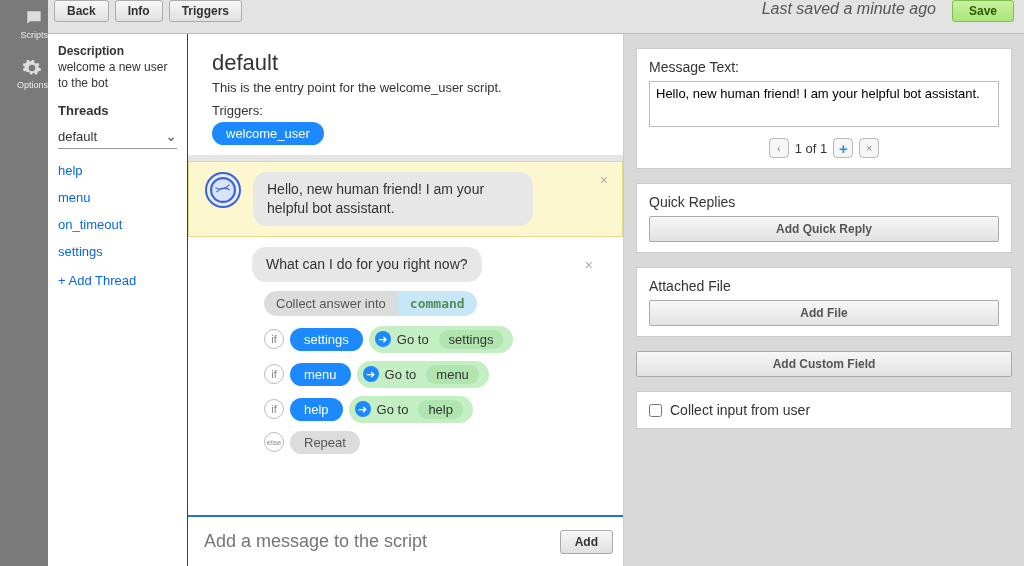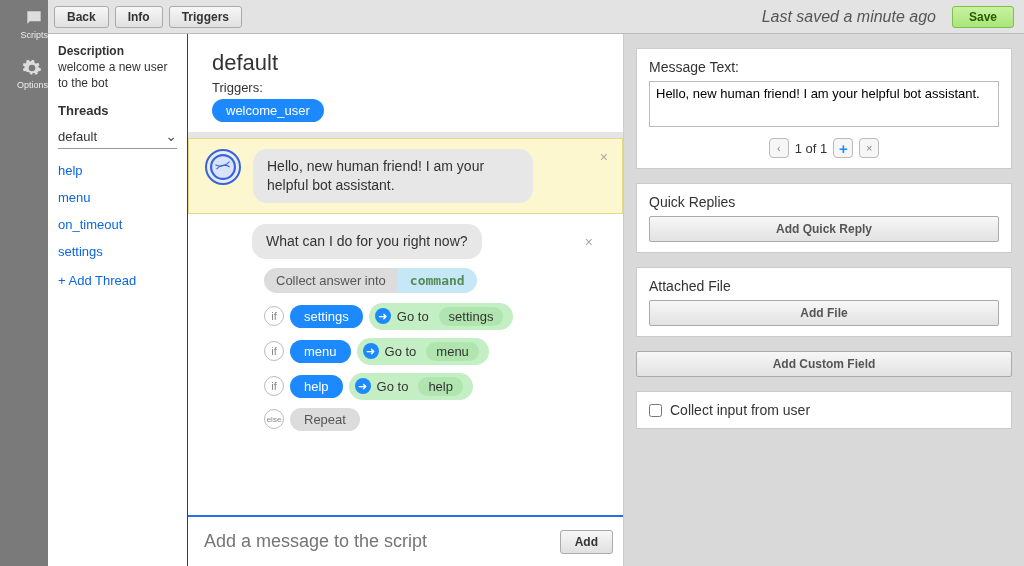--- a/index.html
+++ b/index.html
@@ -6,21 +6,21 @@
   html, body { width: 1024px; height: 566px; font-family: "Helvetica Neue", Arial, sans-serif; font-size: 13px; color: #333; }
   body { display: flex; background: #d9d9d9; }
 
   
   .rail { width: 48px; background: #7a7a7a; display: flex; flex-direction: column; align-items: flex-end; padding-top: 8px; gap: 18px; color: #eee; }
   .rail .rail-item { display: flex; flex-direction: column; align-items: center; gap: 2px; font-size: 9px; cursor: pointer; }
   .rail .rail-item svg { width: 20px; height: 20px; fill: #ddd; }
 
   
   .main { flex: 1; display: flex; flex-direction: column; }
-  .toolbar { height: 34px; background: #e3e3e3; border-bottom: 1px solid #bbb; display: flex; align-items: center; padding: 0 10px 0 6px; gap: 6px; }
+  .toolbar { height: 34px; background: #e3e3e3; border-bottom: 1px solid #bbb; display: flex; align-items: flex-start; padding: 0 10px 0 6px; gap: 6px; }
   .btn { background: linear-gradient(#f7f7f7,#e0e0e0); border: 1px solid #aaa; border-radius: 3px; padding: 3px 12px; font-size: 12px; font-weight: 600; cursor: pointer; color:#333; }
   .toolbar .spacer { flex: 1; }
   .last-saved { font-style: italic; color: #555; font-size: 16px; margin-right: 10px; }
   .btn-save { background: linear-gradient(#c9f2a0,#a9e57a); border:1px solid #7fbf4d; color:#2a5a00; font-weight:700; padding:3px 16px; }
 
   
   .workspace { flex:1; display:flex; min-height:0; }
 
   
   .threads { width: 140px; background:#fff; border-right:1px solid #701a75; padding:10px 10px; overflow:auto; }
@@ -122,20 +122,21 @@
       <a class="thread-link">help</a>
       <a class="thread-link">menu</a>
       <a class="thread-link">on_timeout</a>
       <a class="thread-link">settings</a>
       <div class="add-thread">+ Add Thread</div>
     </div>
 
     <div class="editor">
       <div class="editor-head">
         <h1>default</h1>
+        <div class="subtitle">This is the entry point for the welcome_user script.</div>
         <div class="trig-label">Triggers:</div>
         <span class="chip-blue">welcome_user</span>
       </div>
 
       <div class="messages">
 
         <div class="msg-row selected">
           <div class="avatar">
             <svg width="26" height="26" viewBox="0 0 24 24">
                 <circle cx="12" cy="12" r="11" fill="#d9e3fb" stroke="#3a63d6" stroke-width="2"></circle>

